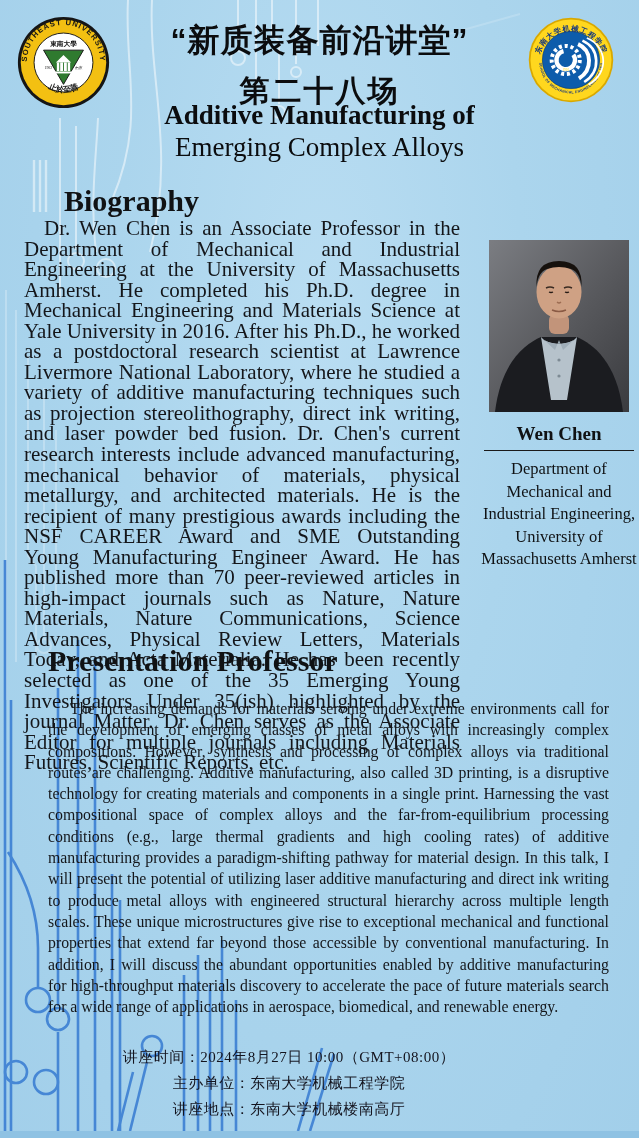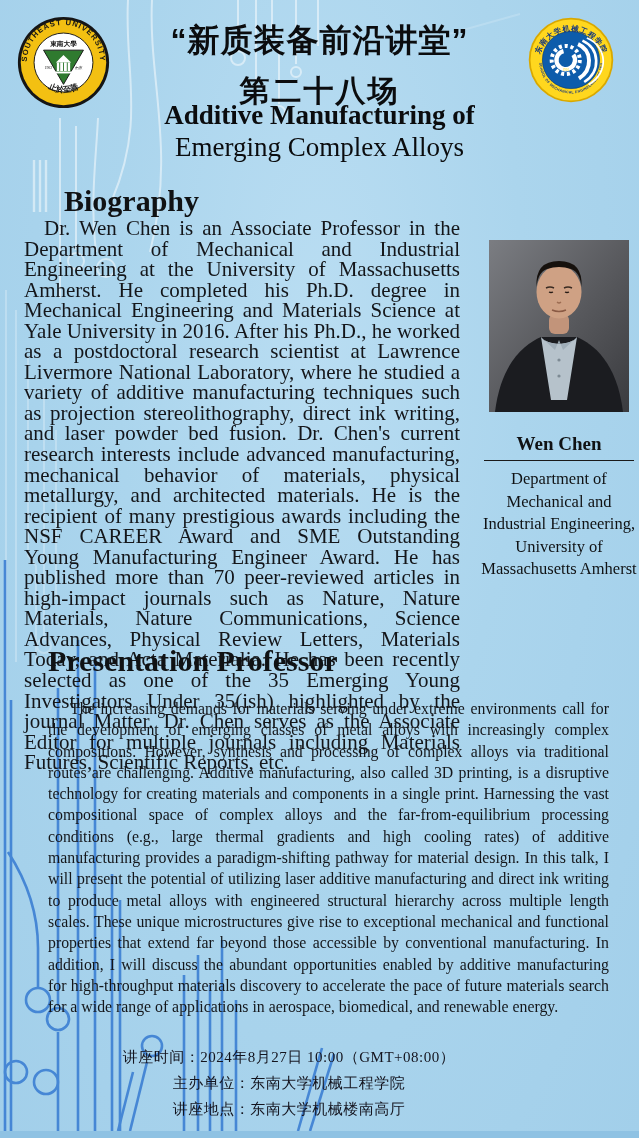--- a/index.html
+++ b/index.html
@@ -25,21 +25,21 @@
   .h-bio{position:absolute;left:48px;top:168px;font-weight:700;font-size:30px;color:#101214;margin:16px;}
   .h-abs{position:absolute;left:48px;top:644px;font-weight:700;font-size:30px;color:#101214;margin:0;}
 
   
   .bio-text{position:absolute;left:24px;top:218px;width:436px;margin:0;
     font-size:21px;line-height:20.55px;text-align:justify;text-indent:20px;color:#14161a;}
 
   
   .speaker{position:absolute;left:479px;top:240px;width:160px;text-align:center;color:#101214;}
   .photo{width:140px;height:172px;margin:0 auto;display:block;}
-  .speaker-name{margin-top:21px;font-weight:700;font-size:19px;}
+  .speaker-name{margin-top:11px;font-weight:700;font-size:19px;}
   .name-rule{width:150px;height:0;border-top:1.6px solid #1a1a1a;margin:5px auto 7px;}
   .affiliation{font-size:16.5px;line-height:22.5px;}
 
   
   .abs-text{position:absolute;left:40px;top:690px;width:561px;margin:8px;
     font-size:15.8px;line-height:21.3px;text-align:justify;text-indent:22px;color:#14161a;}
 
   
   .footer{position:absolute;left:0;top:1044px;width:578px;text-align:center;
     font-size:15px;line-height:26px;color:#14141e;letter-spacing:0.5px;}

